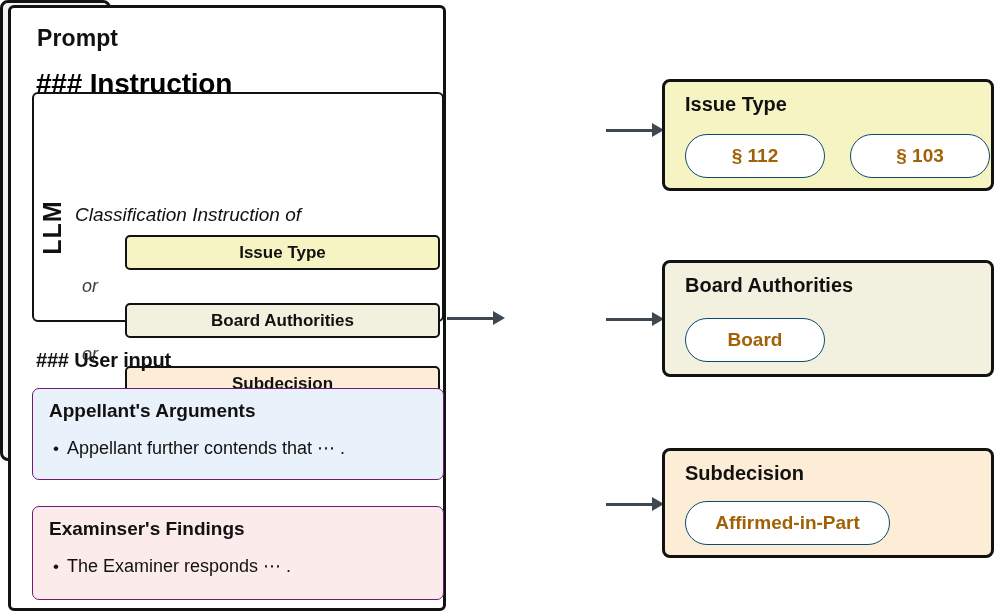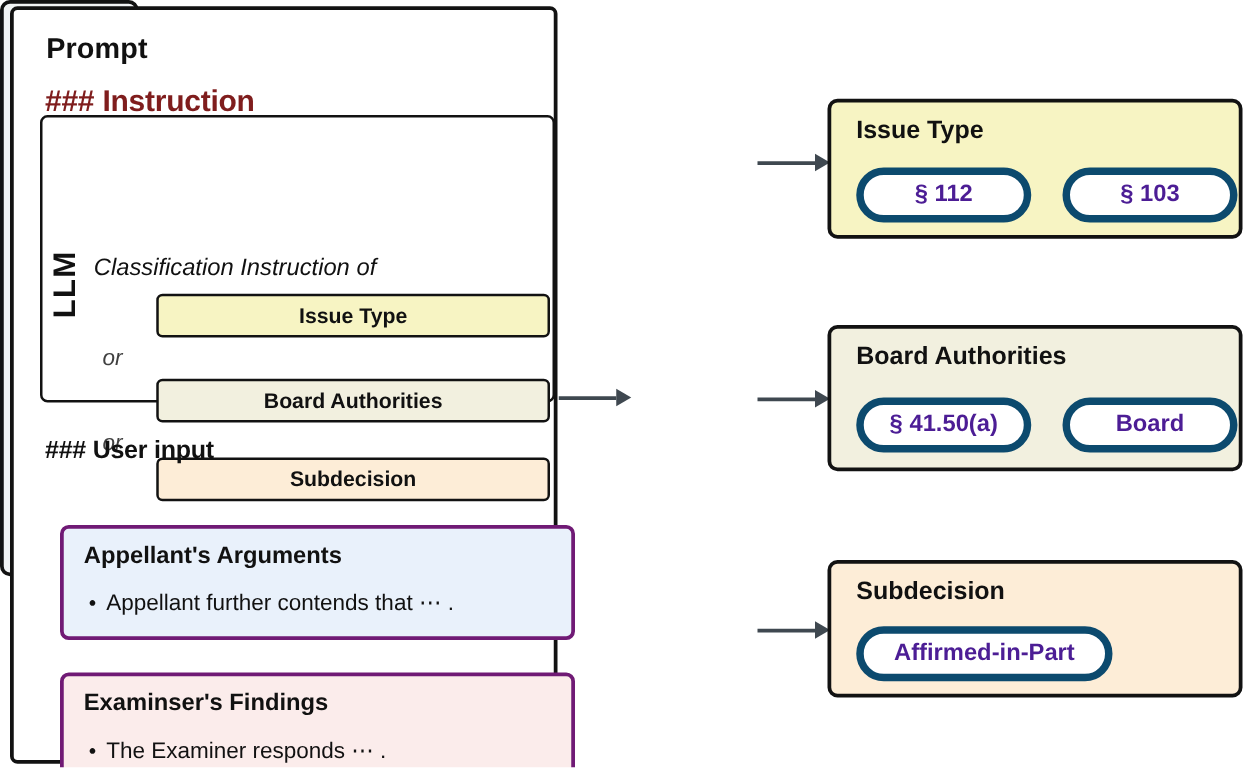--- a/index.html
+++ b/index.html
@@ -42,23 +42,23 @@
     top: 17px;
     font-size: 23px;
     font-weight: bold;
     color: #111111;
     letter-spacing: .1px;
   }
   #instruction-heading {
     position: absolute;
     left: 25px;
     top: 60px;
-    font-size: 24px;
-    font-weight: bold;
-    color: #7f1d1d;
+    font-size: 28px;
+    font-weight: bold;
+    color: #000000;
     letter-spacing: -.2px;
   }
   #userinput-heading {
     position: absolute;
     left: 25px;
     top: 341px;
     font-size: 20px;
     font-weight: bold;
     color: #111111;
     letter-spacing: -.2px;
@@ -109,25 +109,24 @@
     color: #111111;
   }
   #cat-issue   { top: 141px; background: #f7f4c3; }
   #cat-board   { top: 209px; background: #f2f0df; }
   #cat-subdec  { top: 272px; background: #fdedd7; }
 
   
   .uinput {
     position: absolute;
     box-sizing: border-box;
-    left: 37px;
+    left: 21px;
     width: 412px;
-    border: 3px solid #701a75;
+    border: 1px solid #701a75;
     border-radius: 7px;
-    margin-top: 32px;
   }
   #appellant-box {
     top: 380px;
     height: 92px;
     background: #e9f1fb;
   }
   #examiner-box {
     top: 498px;
     height: 94px;
     background: #fbeceb;
@@ -215,28 +214,28 @@
   #out-issue  .pill-row { top: 52px; }
   #out-board  .pill-row { top: 55px; }
   #out-subdec .pill-row { top: 50px; }
 
   .pill {
     box-sizing: border-box;
     min-width: 140px;
     height: 44px;
     padding: 0 18px;
     background: #ffffff;
-    border: 6px solid #0c4a6e;
+    border: 1px solid #0c4a6e;
     border-radius: 24px;
     display: flex;
     align-items: center;
     justify-content: center;
     font-size: 19px;
     font-weight: bold;
-    color: #4c1d95;
+    color: #a16207;
     white-space: nowrap;
   }
   .pill.wide { min-width: 205px; }
 
   
   .arrow {
     position: absolute;
     height: 12px;
     display: flex;
     align-items: center;
@@ -328,21 +327,20 @@
     <div class="outgroup-title">Issue Type</div>
     <div class="pill-row">
       <div class="pill">§ 112</div>
       <div class="pill">§ 103</div>
     </div>
   </div>
 
   <div class="outgroup" id="out-board">
     <div class="outgroup-title">Board Authorities</div>
     <div class="pill-row">
-      <div class="pill">§ 41.50(a)</div>
       <div class="pill">Board</div>
     </div>
   </div>
 
   <div class="outgroup" id="out-subdec">
     <div class="outgroup-title">Subdecision</div>
     <div class="pill-row">
       <div class="pill wide">Affirmed-in-Part</div>
     </div>
   </div>

